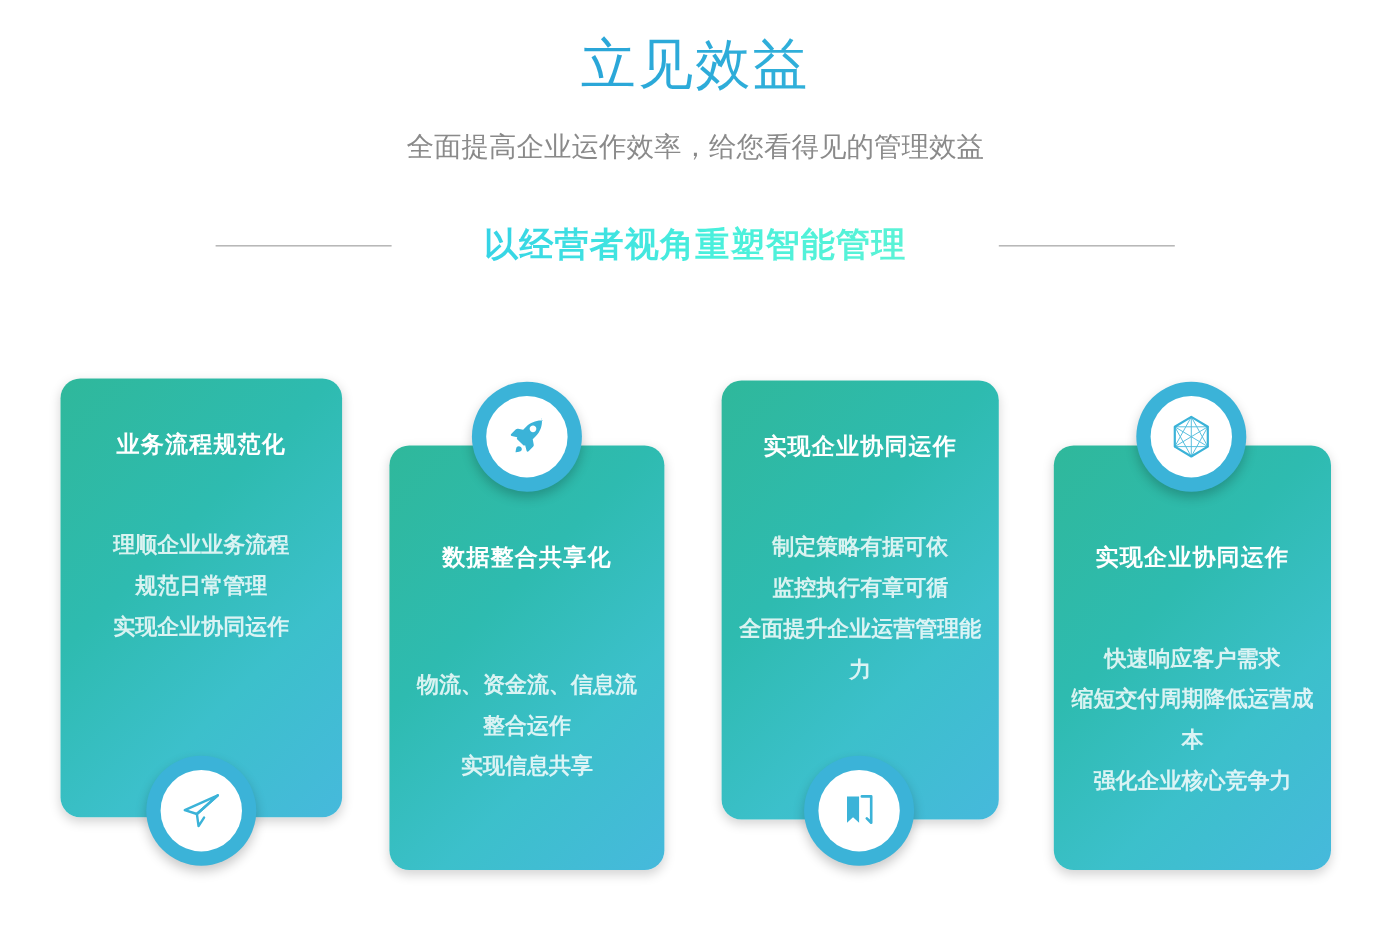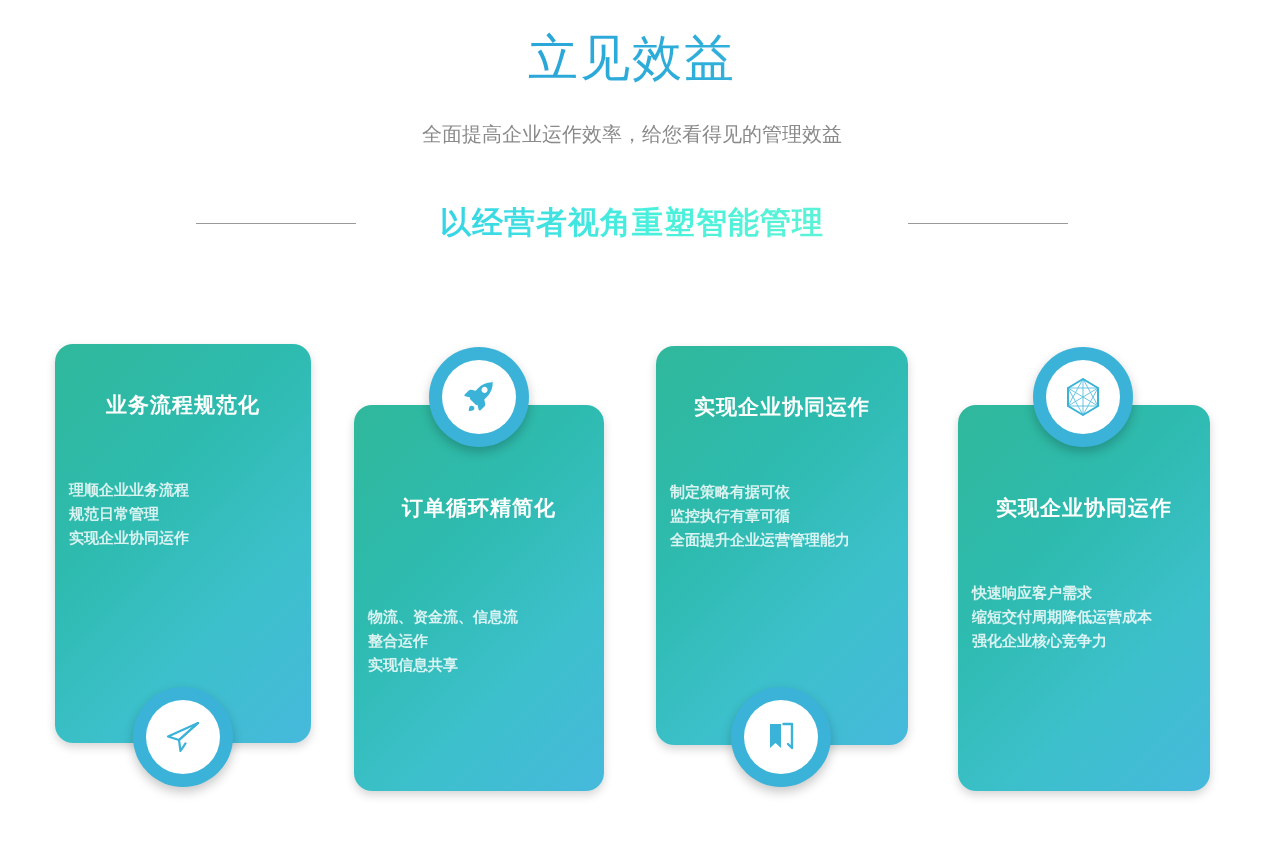--- a/index.html
+++ b/index.html
@@ -18,21 +18,21 @@
     font-size: 50px; font-weight: normal; letter-spacing: 2px;
     background: linear-gradient(100deg, #1E8FC6 0%, #2AA6D8 42%, #3FC9DE 100%);
     -webkit-background-clip: text; background-clip: text;
     -webkit-text-fill-color: transparent; color: transparent;
     line-height: 64px;
   }
 
   .hero-subtitle {
     position: absolute; top: 118px; left: 0; width: 1264px;
     text-align: center;
-    font-size: 20px; color: #8a8a8a; font-weight: normal;
+    font-size: 25px; color: #8a8a8a; font-weight: normal;
     line-height: 32px;
   }
 
   
   .section-head {
     position: absolute; top: 200px; left: 0; width: 1264px;
     display: flex; align-items: center; justify-content: center;
     gap: 84px;
   }
   .rule { width: 160px; height: 1px; background: #9a9a9a; flex: none; }
@@ -57,24 +57,24 @@
   }
   .card-title {
     position: absolute; left: 10px; right: 10px;
     text-align: center;
     font-size: 21px; font-weight: bold; letter-spacing: 1px;
     color: #ffffff;
     line-height: 30px;
   }
   .card-body {
     position: absolute; left: 14px; right: 14px;
-    text-align: left;
-    font-size: 15px; font-weight: bold;
+    text-align: center;
+    font-size: 20px; font-weight: bold;
     color: rgba(255,255,255,0.82);
-    line-height: 24px;
+    line-height: 37px;
   }
 
   
   .card-1 { left: 55px;  top: 333px; width: 256px; height: 399px; }
   .card-2 { left: 354px; top: 394px; width: 250px; height: 386px; }
   .card-3 { left: 656px; top: 335px; width: 252px; height: 399px; }
   .card-4 { left: 958px; top: 394px; width: 252px; height: 386px; }
 
   .card-1 .card-title { top: 46px; }
   .card-1 .card-body  { top: 134px; }
@@ -129,21 +129,21 @@
     <div class="badge badge-1">
       <div class="badge-inner">
         <svg width="40" height="40" viewBox="0 0 40 40" fill="none" stroke="#3BB3D8" stroke-width="2.2" stroke-linejoin="round" stroke-linecap="round">
           <path d="M35 6 L5 19.5 L16 23 L35 6 Z"></path>
           <path d="M35 6 L16 23 L17.5 34 L22.5 26.3"></path>
         </svg>
       </div>
     </div>
 
     <div class="card card-2">
-      <div class="card-title">订单循环精简化</div>
+      <div class="card-title">数据整合共享化</div>
       <div class="card-body">物流、资金流、信息流<br>整合运作<br>实现信息共享</div>
     </div>
     <div class="badge badge-2">
       <div class="badge-inner">
         <svg width="40" height="40" viewBox="0 0 40 40" fill="#3BB3D8">
           <path d="M34.6 5.4c-5.4-.6-11.2 1.5-15.3 5.6l-2.7 2.7-4.6-.9c-.8-.2-1.6.1-2.2.6l-4.1 4.1c-.6.6-.3 1.6.5 1.8l5 1.3c-.2.8-.3 1.4-.3 1.4l6.1 6.1s.6-.1 1.4-.3l1.3 5c.2.8 1.2 1.1 1.8.5l4.1-4.1c.6-.6.8-1.4.6-2.2l-.9-4.6 2.7-2.7c4.1-4.1 6.2-9.9 5.6-15.3 0-.5-.5-1-1-1zM27.7 15c-1.2 1.2-3.1 1.2-4.3 0-1.2-1.2-1.2-3.1 0-4.3 1.2-1.2 3.1-1.2 4.3 0 1.2 1.2 1.2 3.1 0 4.3z"></path>
           <path d="M10.8 29.3c-.7.7-1.1 4.9-1.1 4.9s4.2-.4 4.9-1.1c1-1 1.1-2.6.1-3.6-1-1-2.9-1.2-3.9-.2z"></path>
         </svg>
       </div>
     </div>

